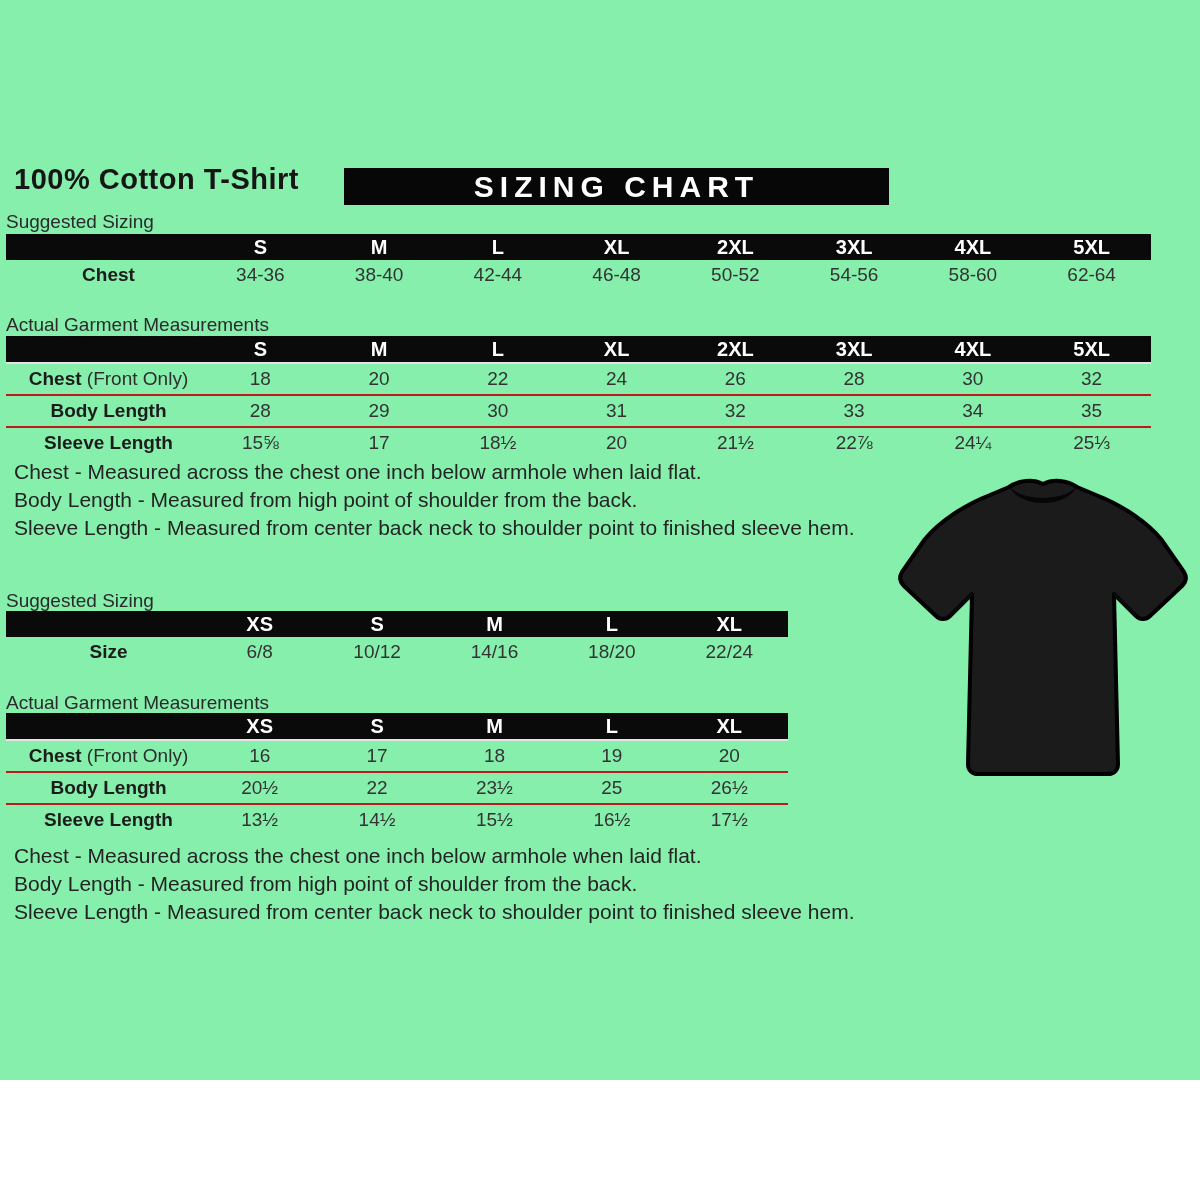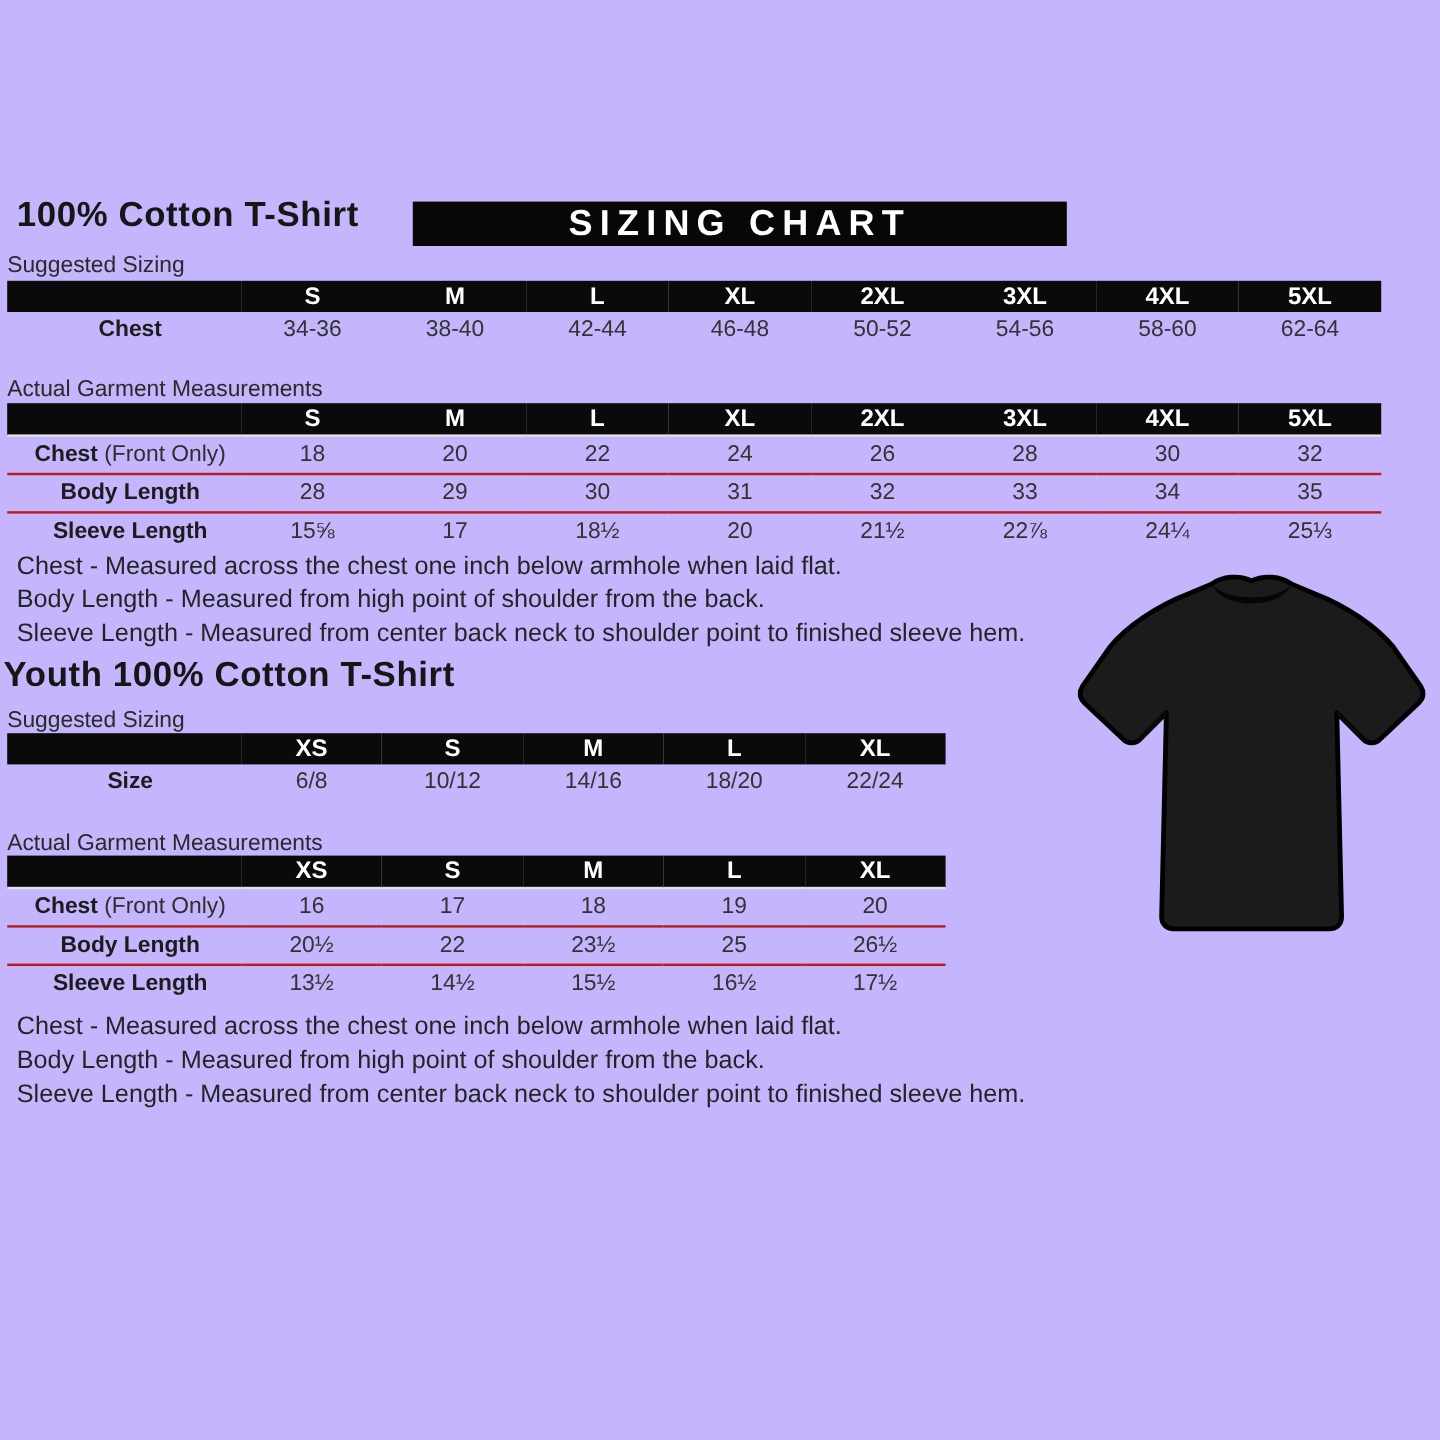--- a/index.html
+++ b/index.html
@@ -1,17 +1,17 @@
 <!DOCTYPE html>
 <html><head>
 <meta charset="utf-8">
 <style>
   html,body { margin:0; padding:0; background:#ffffff; }
   body { font-family:"Liberation Sans","DejaVu Sans",sans-serif; color:#222; }
-  .canvas { position:relative; width:1200px; height:1200px; background:#c4b5fd; overflow:hidden; }
+  .canvas { position:relative; width:1200px; height:1080px; background:#86efac; overflow:hidden; }
 
   .main-title { position:absolute; left:14px; top:163px; font-size:29px; font-weight:bold; color:#161616; letter-spacing:0.5px; }
   .banner { position:absolute; left:344px; top:168px; width:545px; height:37px; background:#070707;
             color:#fff; display:flex; align-items:center; justify-content:center;
             font-size:30px; font-weight:bold; letter-spacing:6px; }
   .section-label { position:absolute; font-size:19px; color:#2a2a2a; }
   .youth-title { position:absolute; left:3px; top:547px; font-size:29px; font-weight:bold; color:#161616; letter-spacing:0.5px; }
 
   table.size-table { position:absolute; border-collapse:collapse; table-layout:fixed; }
   table.size-table thead th { background:#0a0a0a; color:#fff; font-size:20px; font-weight:bold; height:26px; padding:0; text-align:center; }
@@ -127,21 +127,20 @@
         </tr>
       </tbody>
     </table>
 
   <div class="notes" id="notes-adult">
       <div class="note-line">Chest - Measured across the chest one inch below armhole when laid flat.</div>
       <div class="note-line">Body Length - Measured from high point of shoulder from the back.</div>
       <div class="note-line">Sleeve Length - Measured from center back neck to shoulder point to finished sleeve hem.</div>
     </div>
 
-  <div class="youth-title">Youth 100% Cotton T-Shirt</div>
 
   <div class="section-label" style="left:6px; top:590px;">Suggested Sizing</div>
   <table class="size-table suggested" id="t-youth-suggested">
       <thead>
         <tr>
           <th class="corner"></th>
           <th>XS</th>
           <th>S</th>
           <th>M</th>
           <th>L</th>

